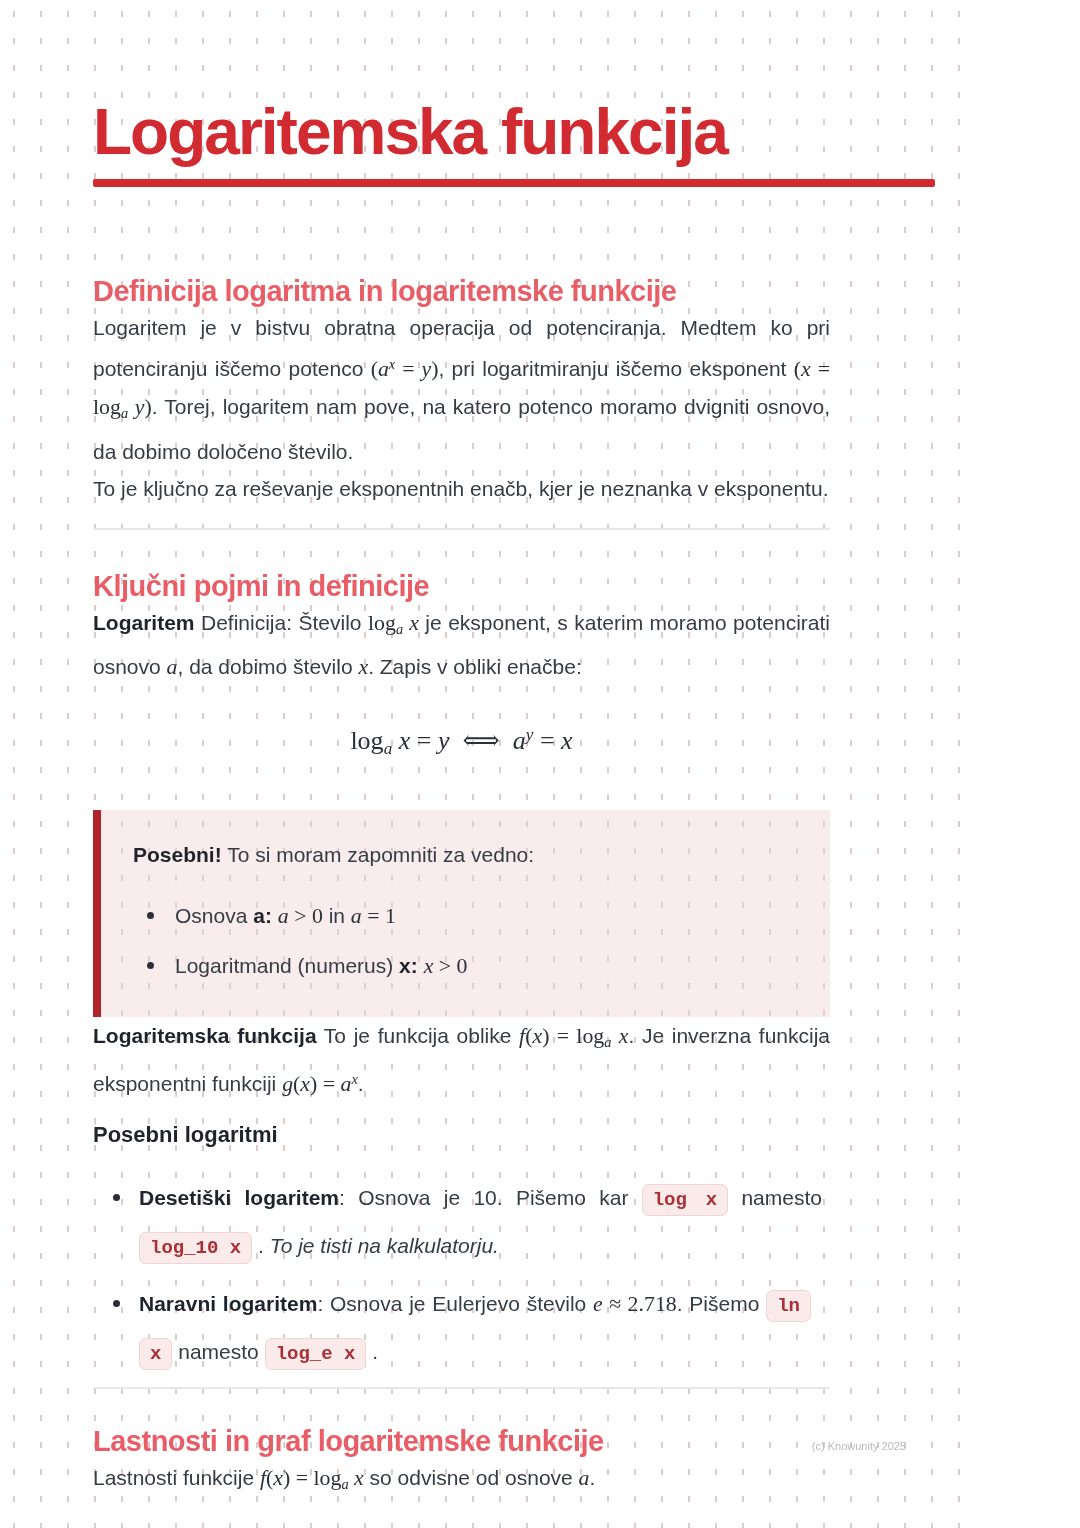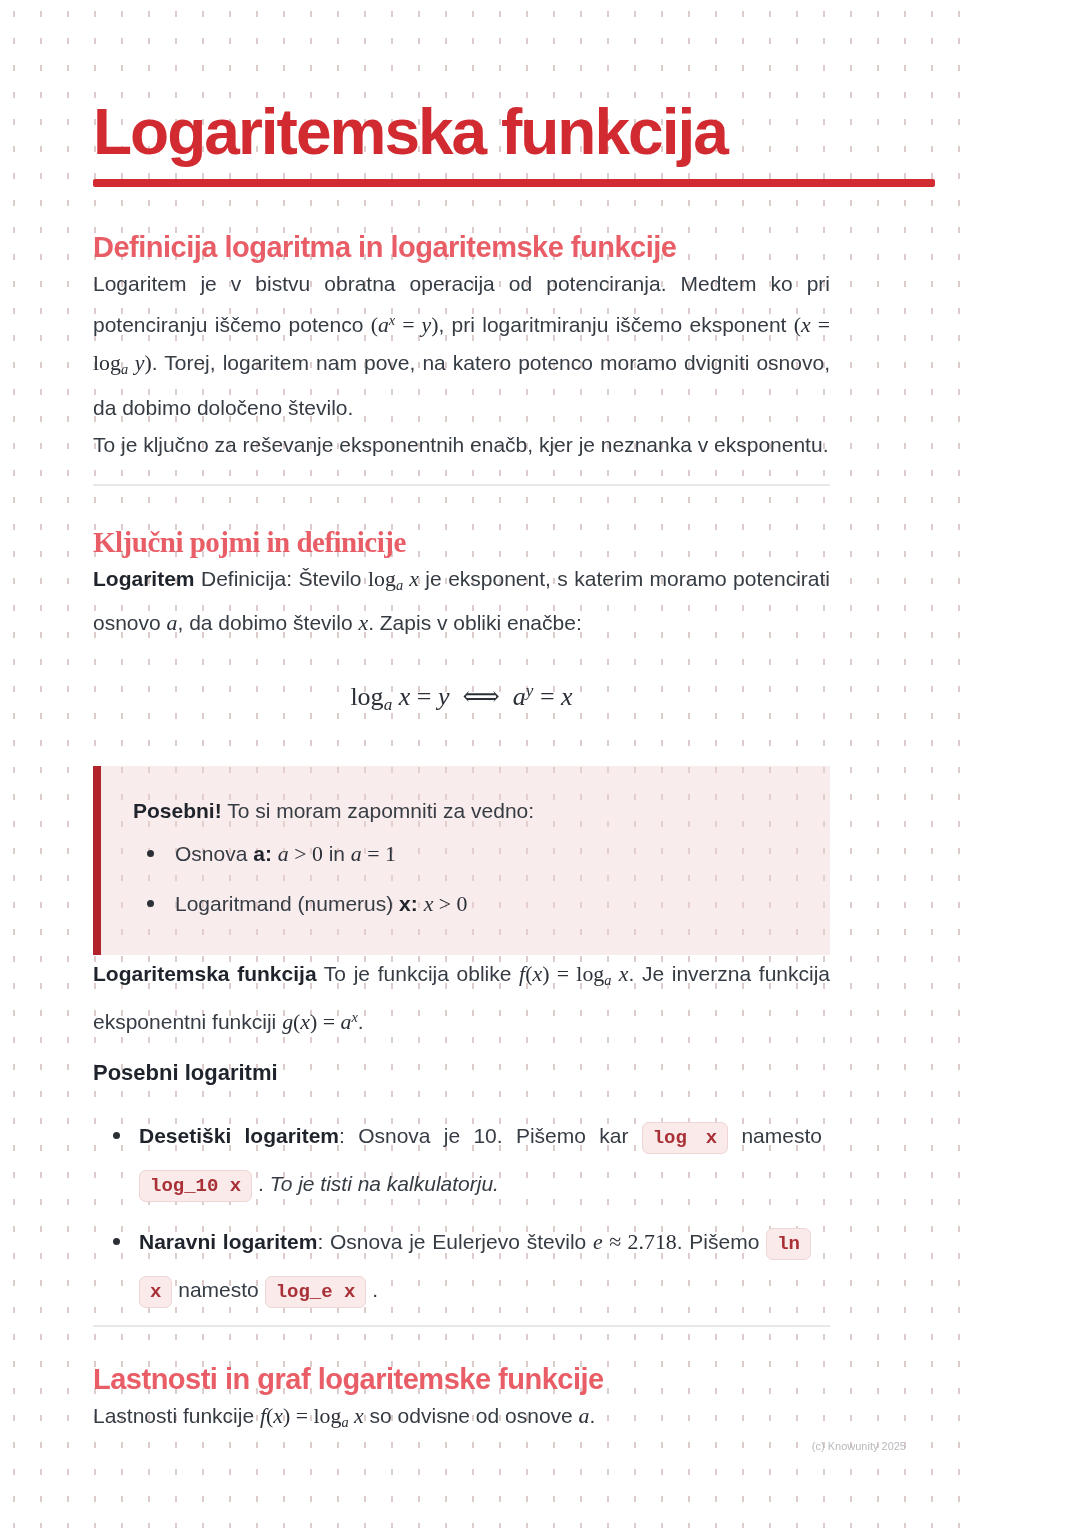--- a/index.html
+++ b/index.html
@@ -19,22 +19,22 @@
   .content{position:absolute;top:0;left:93px;width:737px;}
   h1{
     margin:100px 0 0;font-size:64px;line-height:64px;font-weight:700;
     letter-spacing:-2px;color:#d22a31;
   }
   .title-rule{margin-top:15px;width:842px;height:8px;background:#d22a31;border-radius:2px;}
   h2{
     margin:0;font-size:29px;line-height:36px;font-weight:700;
     letter-spacing:-0.5px;color:#e85d66;
   }
-  .mt-h2a{margin-top:42px;}
-  .mt-h2b{margin-top:38px;font-family:Liberation Serif, serif;}
+  .mt-h2a{margin-top:86px;}
+  .mt-h2b{margin-top:38px;}
   .mt-h2c{margin-top:34px;}
   p.body{margin:0;font-size:21px;line-height:37px;color:#363c44;text-align:justify;}
   .mt-p1{margin-top:20px;}
   .mt-p2{margin-top:16px;}
   .mt-def{margin-top:22px;}
   .mt-func{margin-top:34px;}
   .mt-last{margin-top:38px;}
   hr.divider{border:none;border-top:2px solid #e7e8eb;margin:21px 0 0;width:100%;}
   hr.divider.second{margin-top:4px;}
   b.seg-b{color:#1f242c;font-weight:700;}
@@ -44,21 +44,21 @@
   .math sub{font-size:66%;vertical-align:-0.3em;}
   .math sup{font-size:66%;vertical-align:0.5em;}
   .formula{margin-top:30px;text-align:center;font-size:25px;line-height:40px;color:#2b3038;}
   .callout{
     margin-top:40px;box-sizing:border-box;width:100%;
     background:rgba(240,210,210,0.42);
     border-left:8px solid #b2232b;
     padding:26px 30px 20px 32px;
   }
   .callout p.body{text-align:left;}
-  .callout ul{list-style:none;margin:6px 0 0;padding:0 0 0 14px;}
+  .callout ul{list-style:none;margin:24px 0 0;padding:0 0 0 14px;}
   .callout li{
     position:relative;padding-left:28px;margin:0 0 12px;
     font-size:21px;line-height:37px;color:#363c44;
   }
   .callout li::before{
     content:"";position:absolute;left:0;top:15px;width:7px;height:7px;
     border-radius:50%;background:#2b2f36;
   }
   .bold-line{margin:16px 0 16px;font-size:22px;line-height:32px;font-weight:700;color:#1f242c;}
   ul.special{list-style:none;margin:24px 0 0;padding:0 0 0 12px;}

